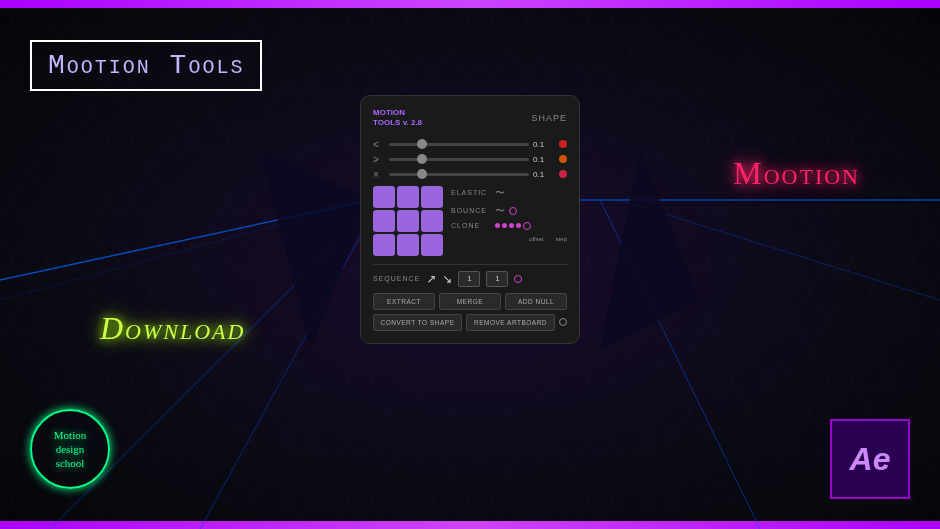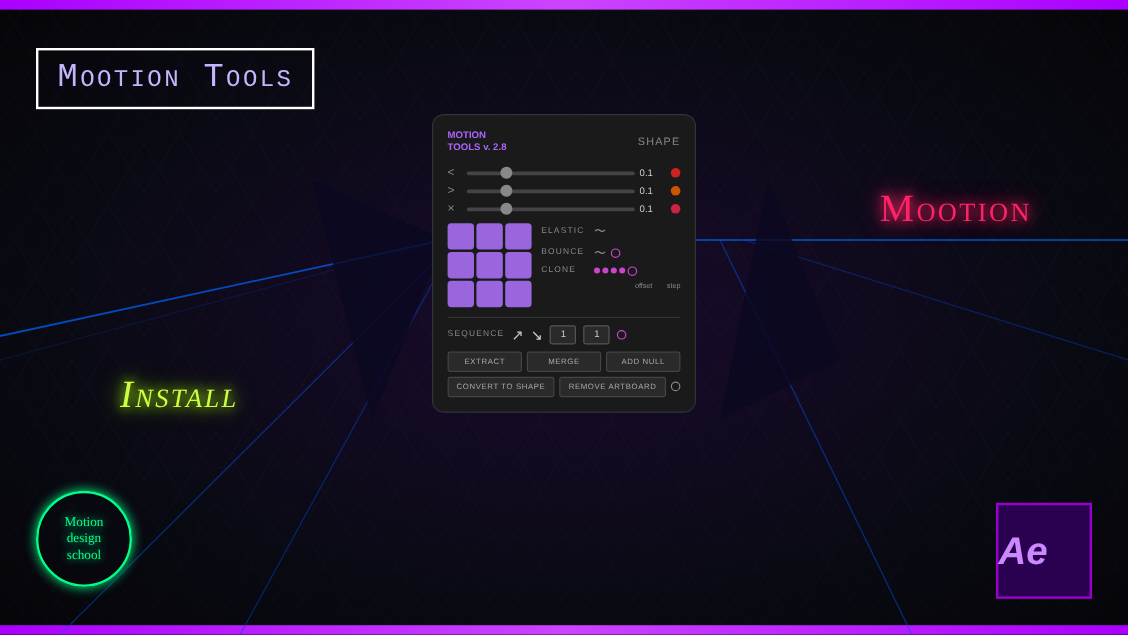--- a/index.html
+++ b/index.html
@@ -130,21 +130,21 @@
     .ae-logo {
       position: absolute;
       bottom: 30px;
       right: 30px;
       width: 80px;
       height: 80px;
       background: #2a0050;
       border: 2px solid #9900cc;
       display: flex;
       align-items: center;
-      justify-content: flex-start;
+      justify-content: center;
     }
     .ae-text {
       font-size: 32px;
       font-weight: bold;
       color: #cc88ff;
       font-style: italic;
     }
 
     
     .panel {
@@ -396,21 +396,21 @@
     <polygon points="640,150 600,350 700,300" fill="#0a0820" opacity="0.8"></polygon>
   </svg>
 </div>
 
 <div class="title-box">
   <span class="title-box-text">Mootion Tools</span>
 </div>
 
 <div class="download-text">Mootion</div>
 
-<div class="install-text">Install</div>
+<div class="install-text">Download</div>
 
 <div class="mds-logo">
   <div class="mds-logo-border">
     <div class="mds-logo-text">
       Motion<br>design<br>school
     </div>
   </div>
 </div>
 
 <div class="ae-logo">

